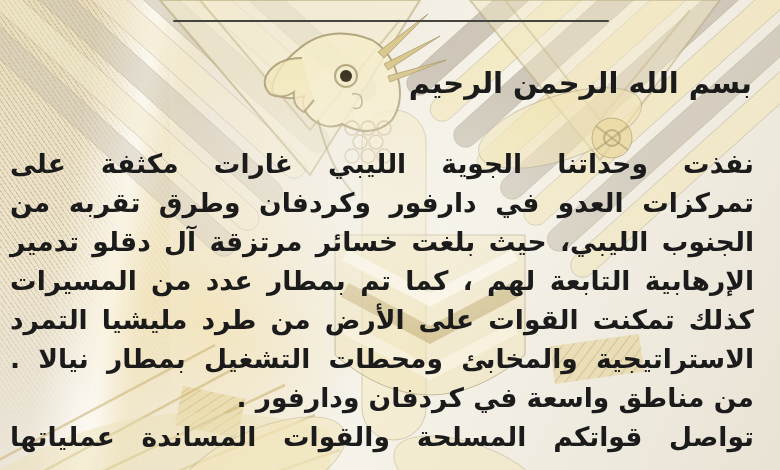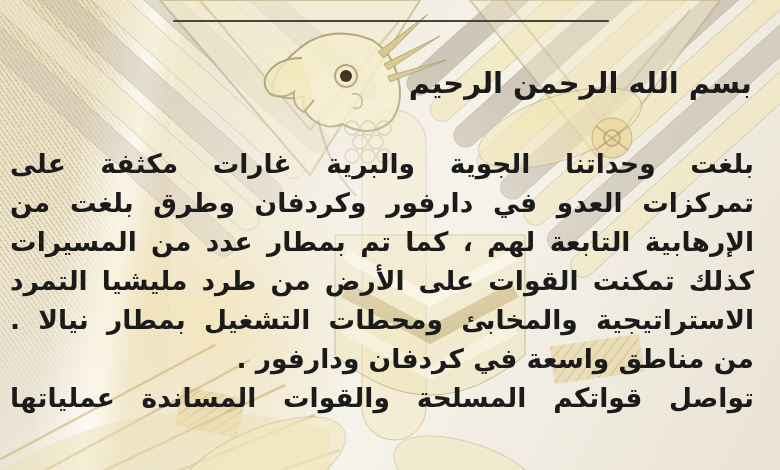--- a/index.html
+++ b/index.html
@@ -188,22 +188,23 @@
     <ellipse cx="470" cy="478" rx="80" ry="34" transform="rotate(20 470 478)" fill="#f2e6ba" fill-opacity="0.5" stroke="#b3a478" stroke-opacity="0.4"></ellipse>
   </svg>
 
   <div class="center-wash"></div>
 
   <div class="top-rule"></div>
 
   <div class="basmala">بسم الله الرحمن الرحيم</div>
 
   <div class="statement">
-    <div class="line">بلغت وحداتنا الجوية والبرية غارات مكثفة على</div>
-    <div class="line">تمركزات العدو في دارفور وكردفان وطرق بلغت من</div>
+    <div class="line">نفذت وحداتنا الجوية الليبي غارات مكثفة على</div>
+    <div class="line">تمركزات العدو في دارفور وكردفان وطرق تقربه من</div>
+    <div class="line">الجنوب الليبي، حيث بلغت خسائر مرتزقة آل دقلو تدمير</div>
     <div class="line">الإرهابية التابعة لهم ، كما تم بمطار عدد من المسيرات</div>
     <div class="line">كذلك تمكنت القوات على الأرض من طرد مليشيا التمرد</div>
     <div class="line">الاستراتيجية والمخابئ ومحطات التشغيل بمطار نيالا .</div>
     <div class="line short">من مناطق واسعة في كردفان ودارفور .</div>
     <div class="line">تواصل قواتكم المسلحة والقوات المساندة عملياتها</div>
   </div>
 
 </div>
 
 </body></html>

